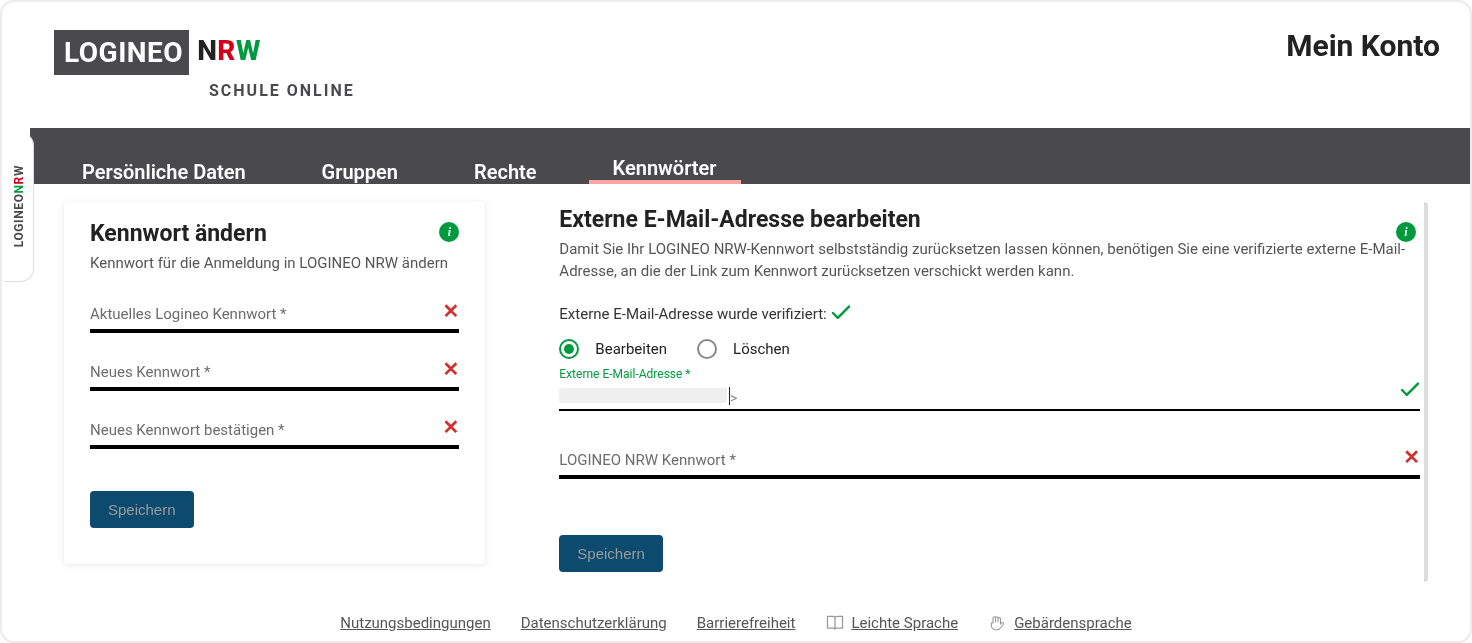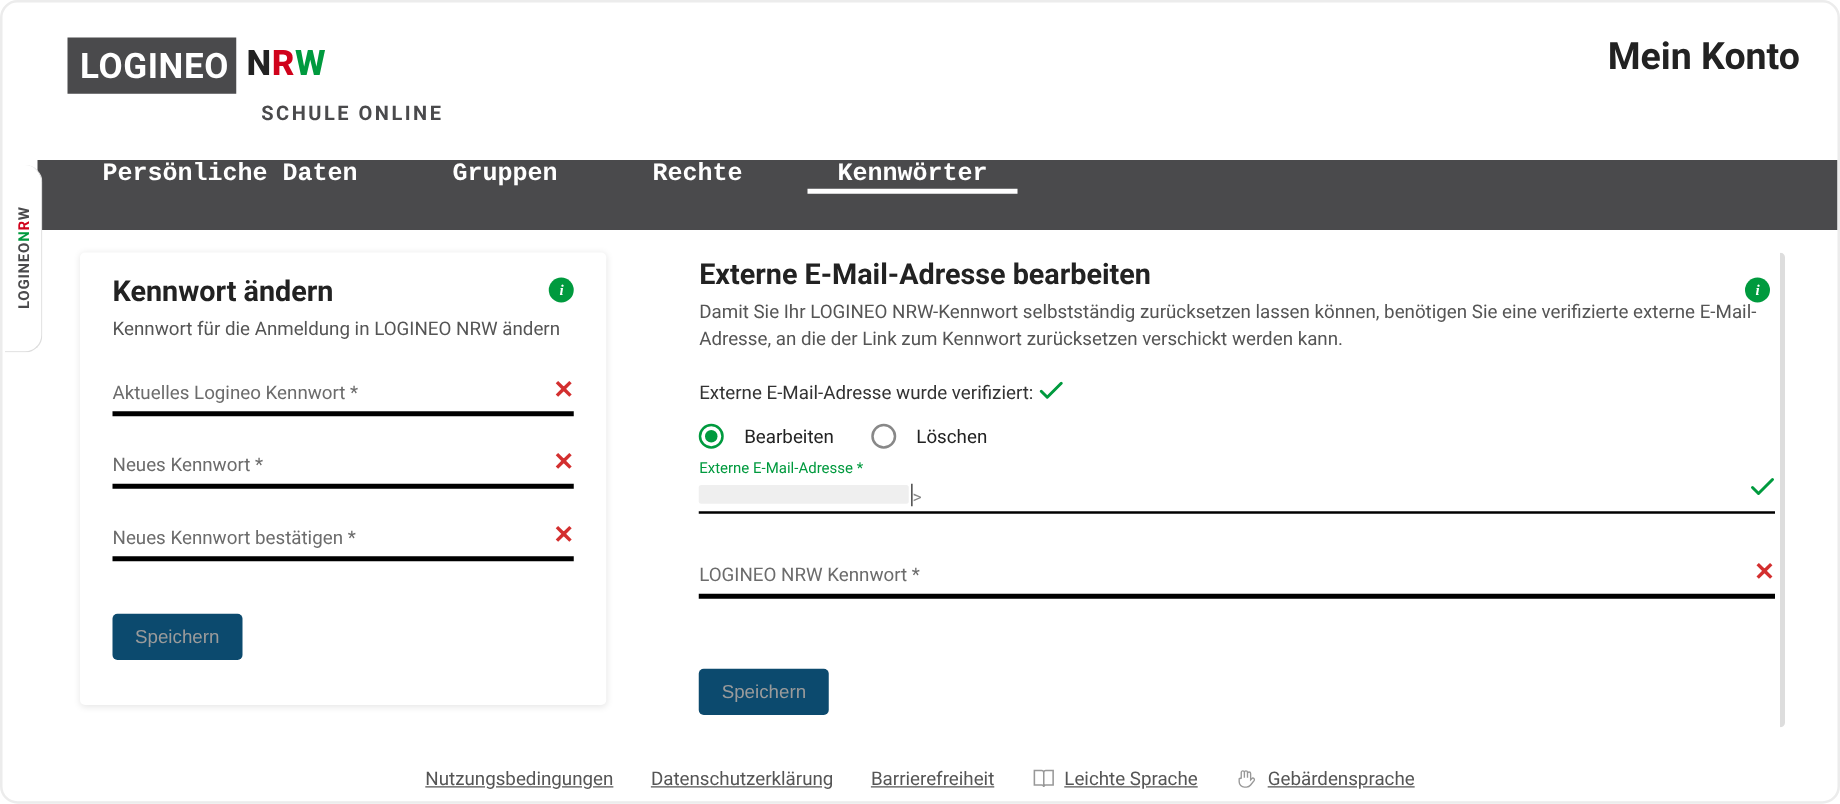--- a/index.html
+++ b/index.html
@@ -10,23 +10,23 @@
     .logo-block { position: absolute; top: 28px; left: 52px; }
     .logo-box { display: inline-block; background: #4a4a4c; color: #fff; font-weight: 700; font-size: 28px; letter-spacing: 0.5px; padding: 6px 6px 6px 10px; }
     .logo-nrw { font-weight: 800; font-size: 28px; letter-spacing: 0.5px; display: inline-flex; position: relative; bottom: 2px; margin-left: 4px; }
     .logo-nrw .n { color: #222; }
     .logo-nrw .r { color: #d0021b; }
     .logo-nrw .w { color: #009a3e; }
     .logo-sub { font-size: 16px; letter-spacing: 2px; color: #4a4a4c; font-weight: 700; margin-top: 6px; margin-left: 155px; }
     .page-title { position: absolute; top: 26px; right: 30px; font-size: 30px; font-weight: 700; color: #222; }
 
     
-    .tabbar { background: #4a4a4c; height: 56px; display: flex; align-items: flex-start; padding-left: 28px; margin-left: 28px; font-family: Liberation Mono, monospace; }
+    .tabbar { background: #4a4a4c; height: 56px; display: flex; align-items: flex-end; padding-left: 28px; margin-left: 28px; }
     .tab { color: #fff; font-size: 20px; font-weight: 600; display: flex; align-items: center; padding: 0 24px; margin-right: 28px; cursor: pointer; }
-    .tab.active { border-bottom: 4px solid #ffffff; }
+    .tab.active { border-bottom: 4px solid #fca5a5; }
 
     
     .side-tab { position: absolute; top: 130px; left: 2px; width: 30px; height: 150px; background: #fff; border-right: 1px solid #ddd; border-top-right-radius: 14px; border-bottom-right-radius: 14px; border-bottom: 1px solid #ddd; display: flex; align-items: center; justify-content: center; }
     .side-tab-label { writing-mode: vertical-rl; transform: rotate(180deg); font-size: 12px; font-weight: 700; letter-spacing: 0.6px; }
     .side-tab-label .l { color: #4a4a4c; }
     .side-tab-label .n { color: #009a3e; }
     .side-tab-label .r { color: #d0021b; }
     .side-tab-label .w { color: #4a4a4c; }
 
     

